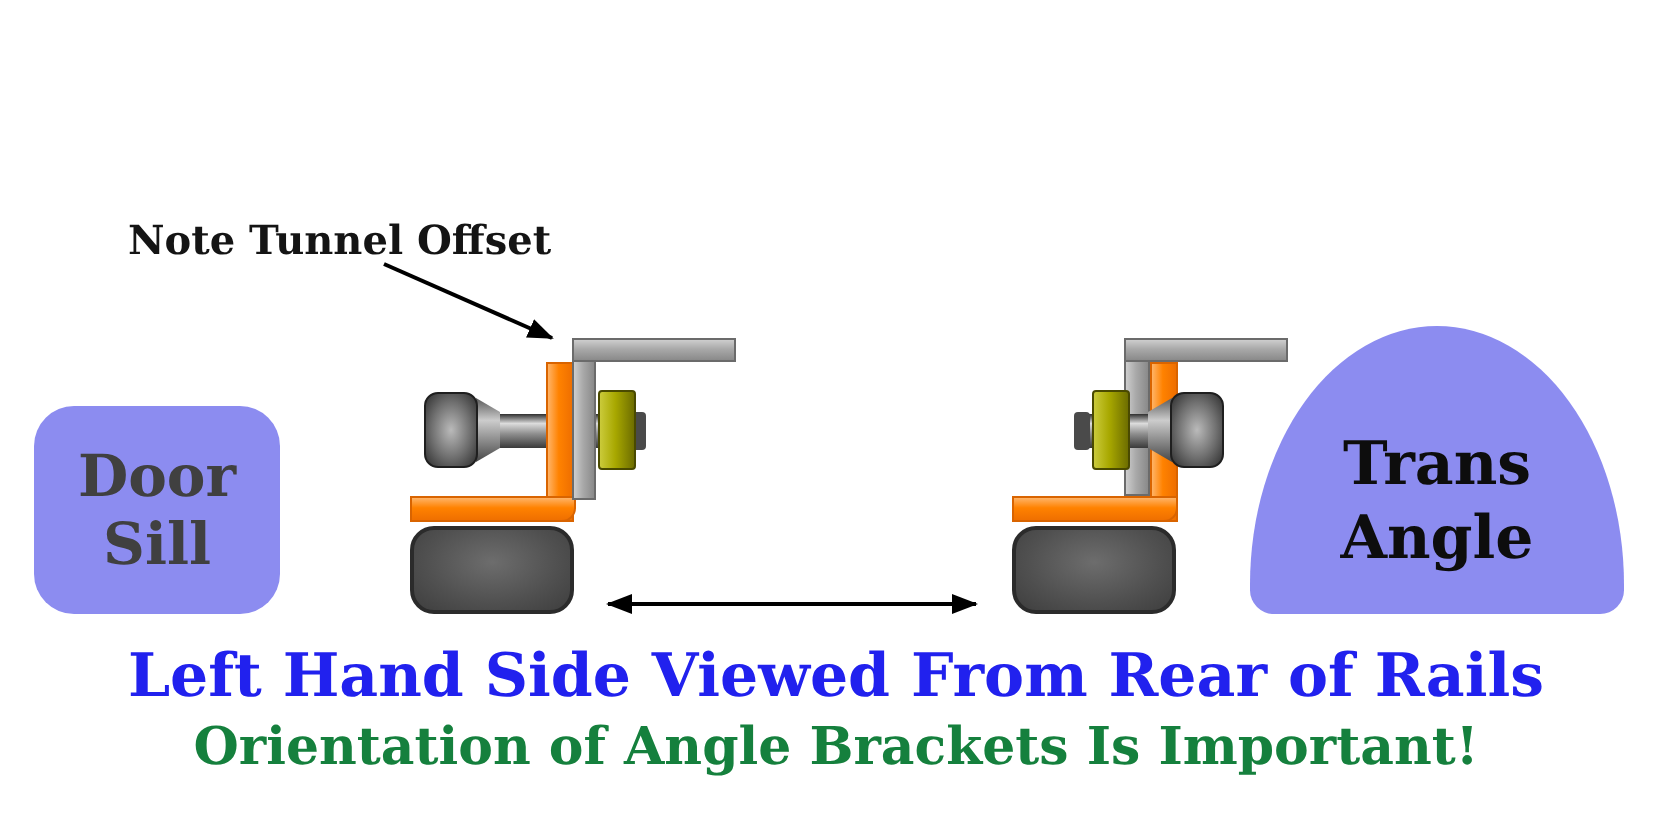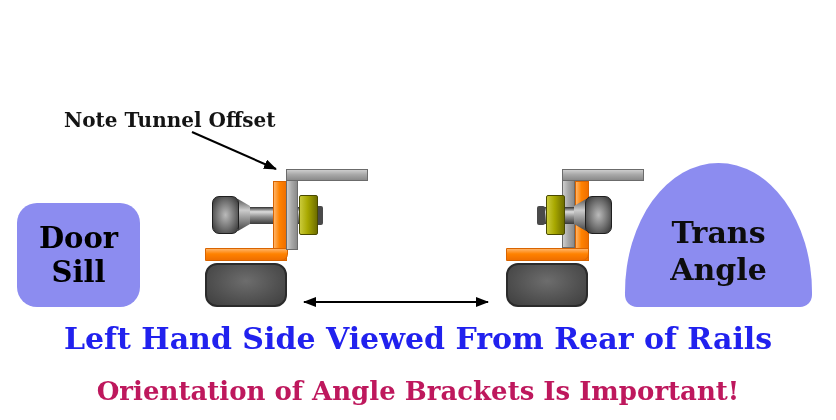--- a/index.html
+++ b/index.html
@@ -10,21 +10,21 @@
   
   .seat-box{
     position:absolute;left:272px;top:33px;width:384px;height:132px;
     border-radius:26px;border:1px solid #e8e8e8;box-sizing:border-box;
     display:flex;align-items:center;justify-content:center;padding-bottom:14px;
   }
   .seat-text{font-weight:bold;font-size:37px;letter-spacing:3px;color:#0d0d0d;}
   .door-sill{
     position:absolute;left:17px;top:203px;width:123px;height:104px;
     border-radius:20px;display:flex;flex-direction:column;align-items:center;
-    justify-content:center;font-weight:bold;font-size:29px;line-height:1.18;color:#000000;
+    justify-content:center;font-weight:bold;font-size:29px;line-height:1.18;color:#404040;
   }
   .trans-tunnel{
     position:absolute;left:625px;top:163px;width:187px;height:144px;
     border-radius:94px 94px 12px 12px / 130px 130px 12px 12px;
     display:flex;flex-direction:column;align-items:center;justify-content:center;
     padding-top:34px;box-sizing:border-box;
     font-weight:bold;font-size:30px;line-height:1.22;color:#0d0d0d;
   }
   
   .gray-arm,.gray-vert{
@@ -134,15 +134,15 @@
     <defs>
       <marker id="ah" markerWidth="15" markerHeight="12" refX="12" refY="5" orient="auto-start-reverse" markerUnits="userSpaceOnUse">
         <path d="M0,0 L13,5 L0,10 Z" fill="#000"></path>
       </marker>
     </defs>
     <line x1="192" y1="132" x2="276" y2="169" stroke="#000" stroke-width="2" marker-end="url(#ah)"></line>
     <line x1="304" y1="302" x2="488" y2="302" stroke="#000" stroke-width="2" marker-start="url(#ah)" marker-end="url(#ah)"></line>
   </svg>
 
   <div class="title-caption" style="color: rgb(33, 33, 238);">Left Hand Side Viewed From Rear of Rails</div>
-  <div class="subtitle-caption" style="color: #be185d; margin-top: 17px;">Orientation of Angle Brackets Is Important!</div>
+  <div class="subtitle-caption" style="color: #15803d;">Orientation of Angle Brackets Is Important!</div>
 
 </div>
 
 </body></html>

